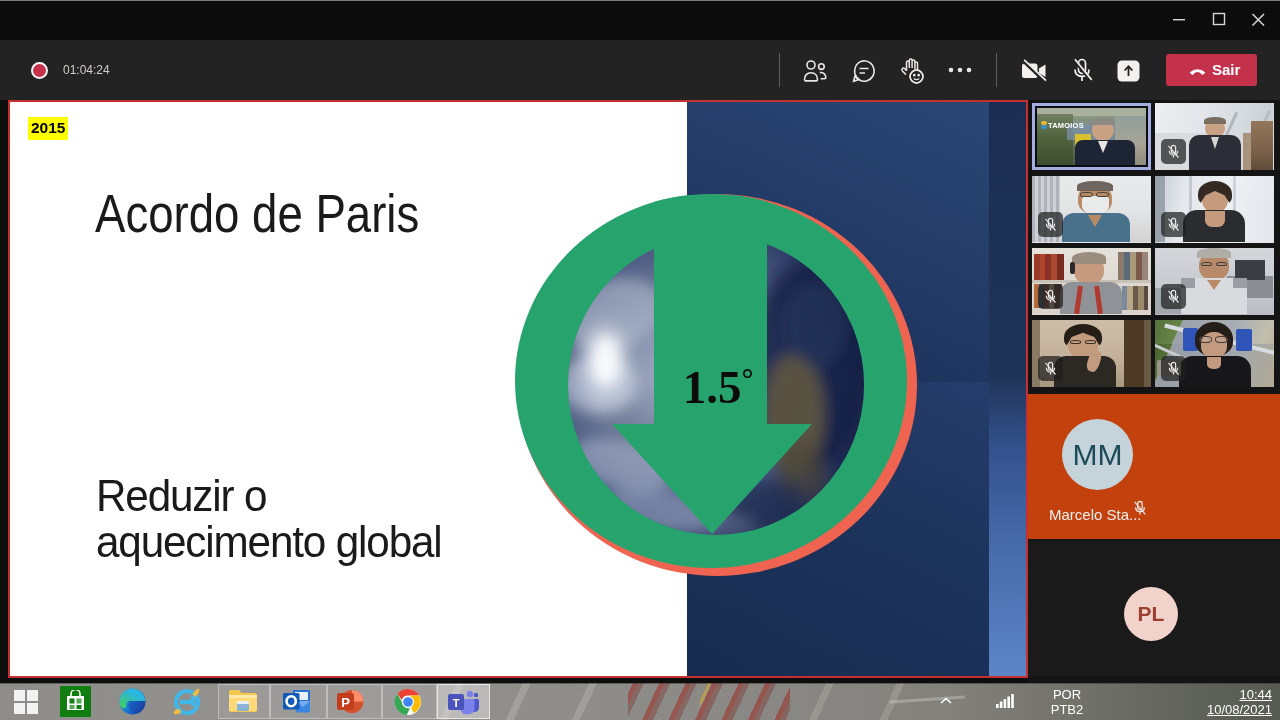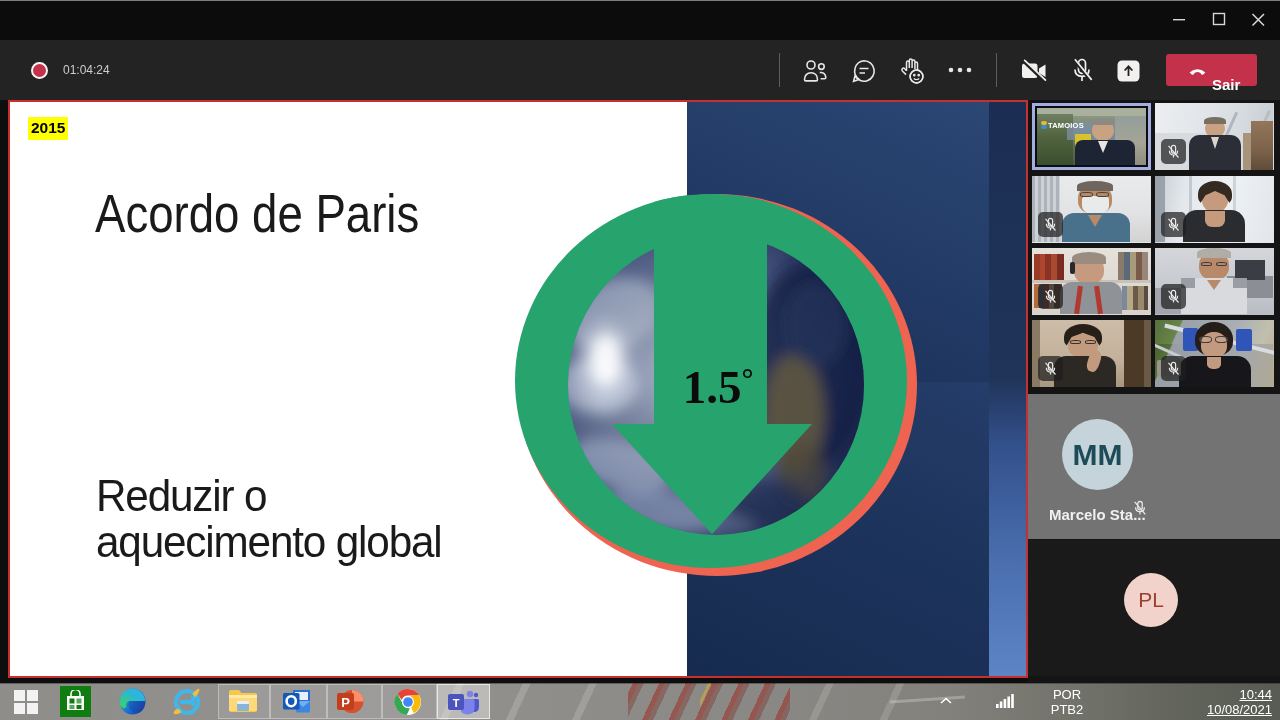--- a/index.html
+++ b/index.html
@@ -16,21 +16,21 @@
   #toolbar { position:absolute; left:0; top:40px; width:1280px; height:60px; background:#242323; }
   #recdot { position:absolute; left:31px; top:22px; width:17px; height:17px; border-radius:50%;
     background:#c4314b; border:2.5px solid #f5f5f5; }
   #timer { position:absolute; left:63px; top:23px; color:#cfcdcb; font-size:12px; }
   #btn-ctl { position:absolute; left:597px; top:16px; width:149px; height:29px; background:#1b1a1a;
     border:1px solid #8a8886; border-radius:2px; color:#ffffff; font-size:14px; font-weight:bold;
     text-align:center; line-height:27px; }
   .vsep { position:absolute; top:13px; width:1px; height:34px; background:#5f5d5b; }
   #sair { position:absolute; left:1166px; top:14px; width:91px; height:32px; background:#c4314b;
     border-radius:3px; color:#fff; font-size:15px; font-weight:bold; }
-  #sair span { position:absolute; left:46px; top:22px; }
+  #sair span { position:absolute; left:46px; top:7px; }
 
   
   #main { position:absolute; left:0; top:100px; width:1252px; height:583px; background:#0f0e0e; }
 
   
   #slide { position:absolute; left:8px; top:0px; width:1020px; height:578px; border:2px solid #c53030; background:#ffffff; }
   #bluepanel { position:absolute; left:677px; top:0; width:339px; height:574px;
     background:linear-gradient(205deg, #2c4875 0%, #223a66 32%, #182d53 62%, #0f2242 100%); overflow:hidden; }
   #bluecol { position:absolute; left:302px; top:0; width:37px; height:574px;
     background:linear-gradient(180deg, #1b2d52 0%, #203459 48%, #33518c 60%, #4a6eae 80%, #5d85c6 100%); }
@@ -40,29 +40,29 @@
   #h1 { position:absolute; left:85px; top:81px; letter-spacing:-2px; font-size:53px; transform:scaleX(0.86); transform-origin:left top; color:#1a1a1a; letter-spacing:0px; }
   #h2 { position:absolute; left:86px; top:371px; font-size:44px; color:#1a1a1a; line-height:46px; letter-spacing:-1.2px; transform:scaleX(0.96); transform-origin:left top; }
   #namechip { position:absolute; left:3px; top:544px; width:177px; height:24px; background:rgba(178,178,178,0.92);
     border-radius:4px; color:#2f2f2f; font-size:12.5px; letter-spacing:-0.2px; line-height:24px; padding-left:7px; }
 
   
   #sidebar { position:absolute; left:1028px; top:0; width:252px; height:583px; background:#141414; }
   .tile { position:absolute; width:119px; height:67px; overflow:hidden; background:#333; }
   .micchip { position:absolute; left:6px; bottom:6px; width:25px; height:25px; border-radius:5px;
     background:rgba(30,30,30,0.72); }
-  #mm-sec { position:absolute; left:0px; top:294px; width:252px; height:145px; background:#737373;font-weight:bold; }
+  #mm-sec { position:absolute; left:0px; top:294px; width:252px; height:145px; background:#c2410c; }
   #pl-sec { position:absolute; left:0px; top:440px; width:252px; height:136px; background:#1a1a1a; }
   #mm { position:absolute; left:34px; top:25px; width:71px; height:71px; border-radius:50%; background:#c5d3da;
     color:#1d4b57; font-size:30px; text-align:center; line-height:71px; }
   #p55 { position:absolute; left:144px; top:23px; width:70px; height:70px; border-radius:50%; background:#3f3d3b;
     color:#fff; font-size:17px; text-align:center; line-height:70px; }
   #mname { position:absolute; left:21px; top:112px; color:#f0f0f0; font-size:15px; }
-  #pl { position:absolute; left:96px; top:33px; width:54px; height:54px; border-radius:50%; background:#f2d3cb;
-    color:#9c4130; font-size:21px; text-align:center; line-height:54px; }
+  #pl { position:absolute; left:96px; top:47px; width:54px; height:54px; border-radius:50%; background:#f2d3cb;
+    color:#9c4130; font-size:21px; text-align:center; line-height:54px;font-weight:bold; }
 
   
   #taskbar { position:absolute; left:0; top:683px; width:1280px; height:37px; background:#8f8d8a; overflow:hidden; }
 </style>
 </head>
 <body>
 <div id="stage">
 
   <div id="titlebar">
     <svg class="abs" style="left:1167px;top:5px" width="100" height="30" viewBox="0 0 100 30">

